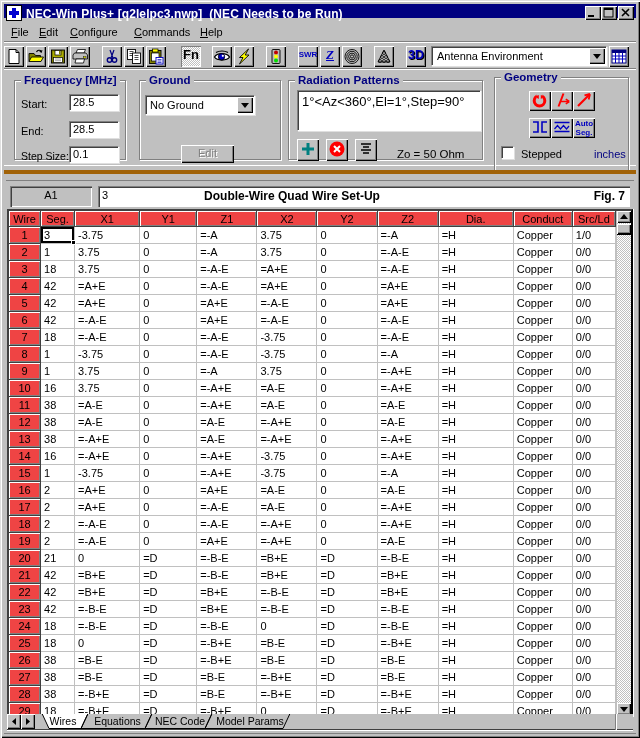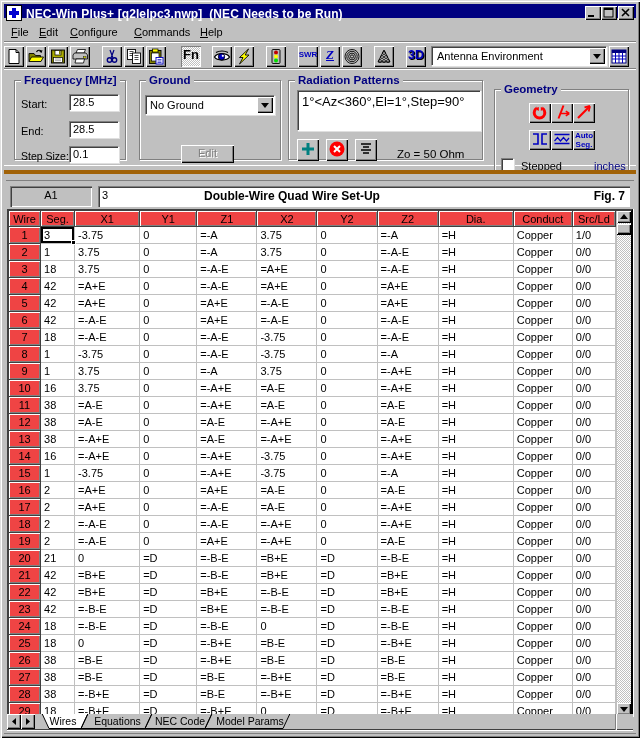--- a/index.html
+++ b/index.html
@@ -230,21 +230,21 @@
     <div class="glab">Frequency [MHz]</div>
     <div class="abs" style="left:6px;top:17px;">Start:</div>
     <div class="field inp" style="left:54px;top:13px;width:50px;height:17px;">28.5</div>
     <div class="abs" style="left:6px;top:44px;">End:</div>
     <div class="field inp" style="left:54px;top:40px;width:50px;height:17px;">28.5</div>
     <div class="abs" style="left:6px;top:69px;font-size:10.5px;">Step Size:</div>
     <div class="field inp" style="left:54px;top:65px;width:50px;height:17px;">0.1</div>
   </div>
   <div class="gbox" style="left:135px;top:11px;width:142px;height:80px;">
     <div class="glab">Ground</div>
-    <div class="field" style="left:5px;top:14px;width:130px;height:20px;">
+    <div class="field" style="left:5px;top:14px;width:110px;height:20px;">
       <div class="abs" style="left:4px;top:3px;">No Ground</div>
       <div class="btn" style="right:1px;top:1px;width:16px;height:16px;"><svg width="16" height="16">
             <path d="M4 6 L8 11 L12 6 Z" fill="#000"></path>
           </svg></div>
     </div>
     <div class="btn" style="left:41px;top:64px;width:53px;height:18px;color:#808080;text-shadow:1px 1px 0 #fff;padding-top:2px;">Edit</div>
   </div>
   <div class="gbox" style="left:284px;top:11px;width:195px;height:80px;">
     <div class="glab">Radiation Patterns</div>
     <div class="field" style="left:8px;top:9px;width:184px;height:41px;">
@@ -255,21 +255,21 @@
         </svg></div>
     <div class="btn" style="left:37px;top:58px;width:22px;height:22px;"><svg width="20" height="20">
           <circle cx="10" cy="10" r="7.5" fill="#ff0000"></circle>
           <path d="M7 7 L13 13 M13 7 L7 13" stroke="#fff" stroke-width="2"></path>
         </svg></div>
     <div class="btn" style="left:66px;top:58px;width:22px;height:22px;"><svg width="20" height="20">
           <path d="M5 5 H15 M7 8 H13 M5 11 H15 M7 14 H13" stroke="#000" stroke-width="1.4"></path>
         </svg></div>
     <div class="abs" style="left:108px;top:67px;font-size:11.5px;">Zo = 50 Ohm</div>
   </div>
-  <div class="gbox" style="left:490px;top:20px;width:135px;height:100px;">
+  <div class="gbox" style="left:490px;top:8px;width:135px;height:100px;">
     <div class="glab">Geometry</div>
     <div class="btn" style="left:34px;top:13px;width:22px;height:20px;"><svg width="20" height="18" viewBox="0 0 20 18">
           <circle cx="9.5" cy="9.8" r="5.3" fill="none" stroke="#ff0000" stroke-width="3"></circle>
           <rect x="6.5" y="2" width="6" height="5" fill="#c0c0c0"></rect>
           <path d="M4.5 5.5 L8.8 4 L8.8 8 Z" fill="#ff0000"></path>
           <path d="M14.5 5.5 L10.8 4 L10.8 8 Z" fill="#ff0000"></path>
         </svg></div>
     <div class="btn" style="left:56px;top:13px;width:22px;height:20px;"><svg width="20" height="18" viewBox="0 0 20 18">
           <path d="M6.5 15.5 L11.5 2.5" stroke="#ff0000" stroke-width="2"></path>
           <path d="M9 10.5 H17" stroke="#ff0000" stroke-width="1.5"></path>

